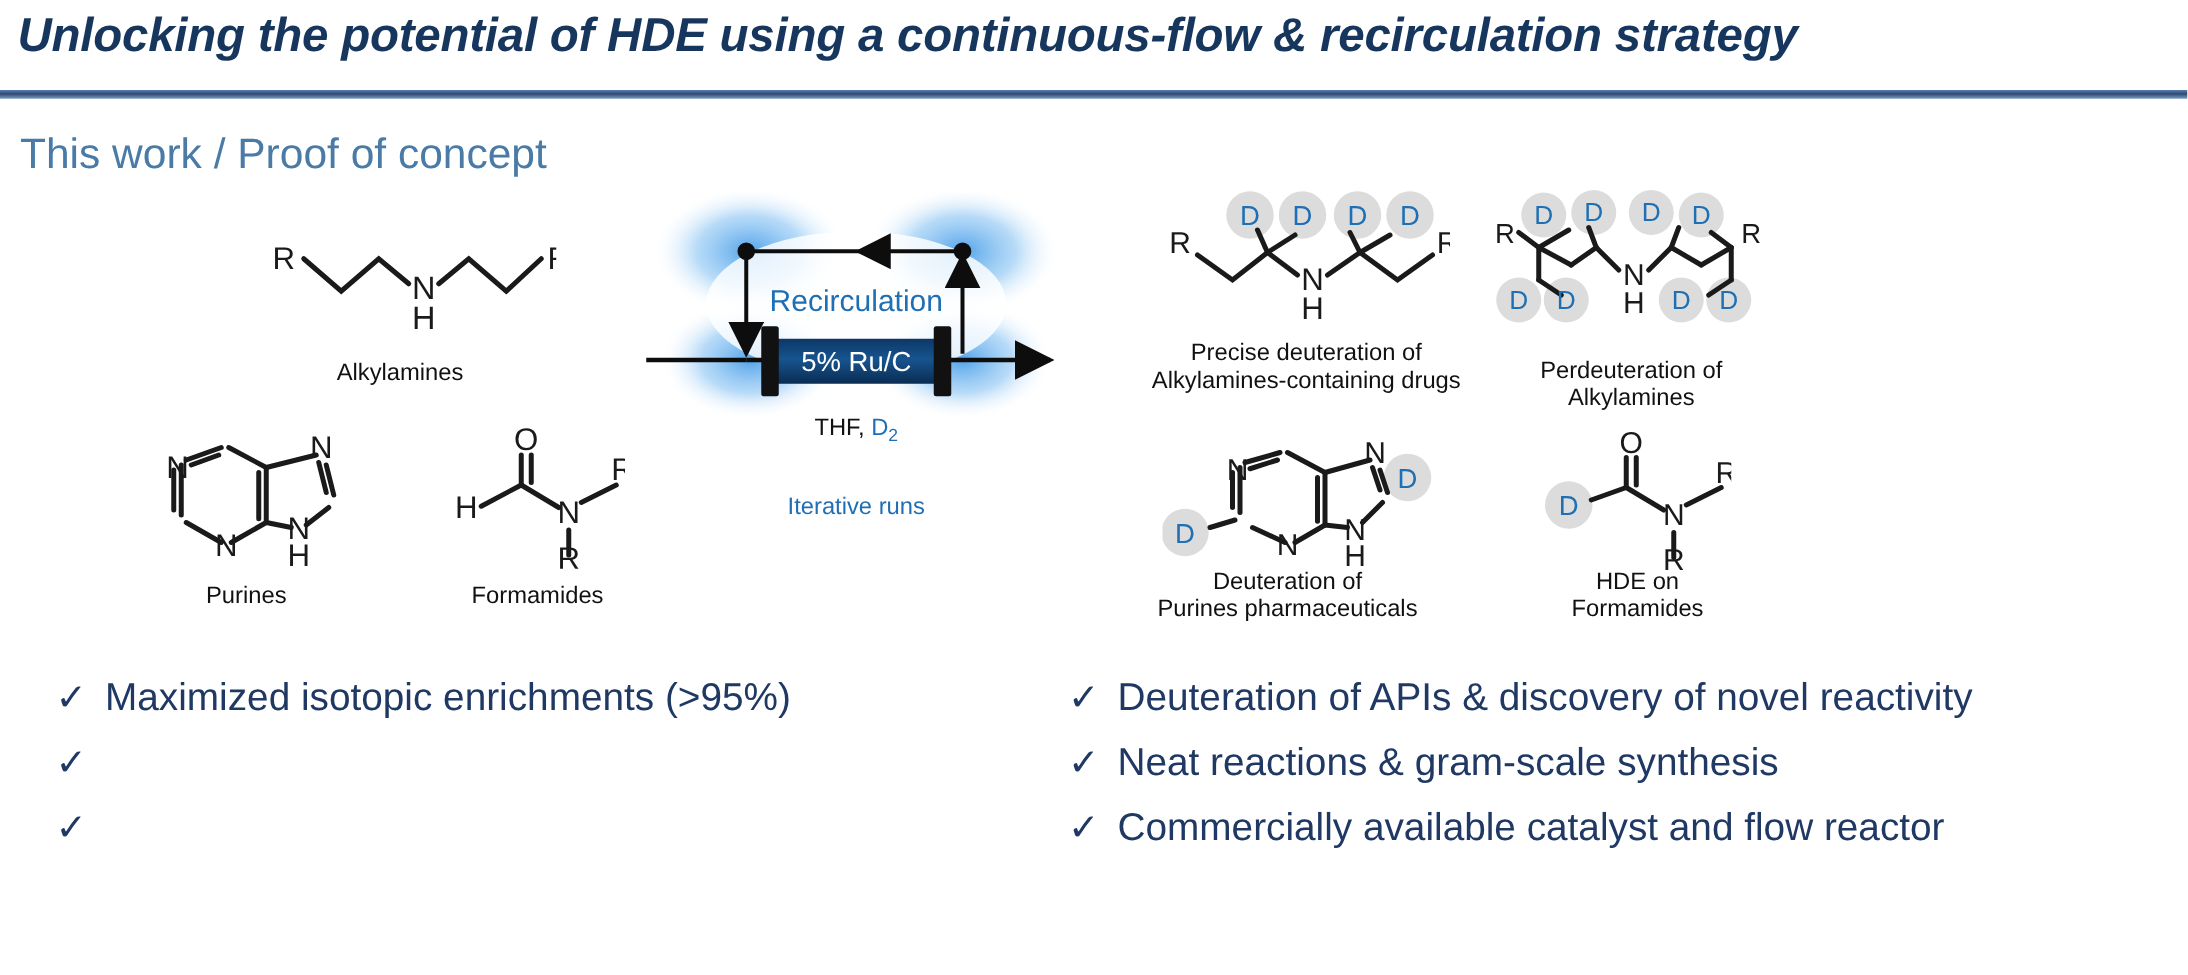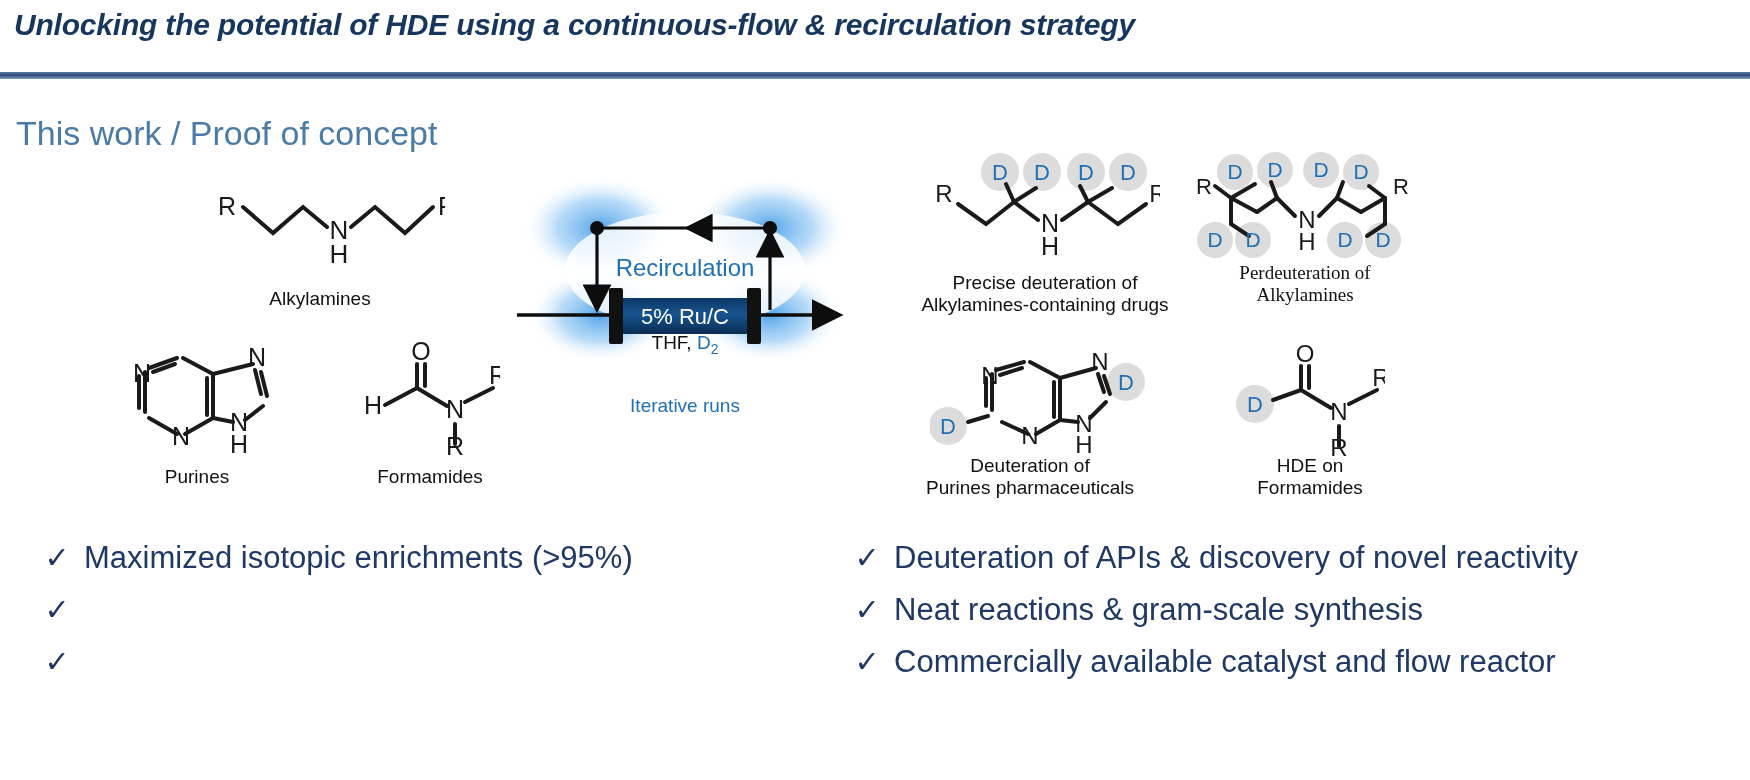--- a/index.html
+++ b/index.html
@@ -5,29 +5,29 @@
   html,body{margin:0;padding:0;}
   body{
     width:1750px;height:780px;background:#ffffff;overflow:hidden;
     font-family:"Liberation Sans",sans-serif;
     position:relative;
   }
   .title-bar{position:absolute;left:0;top:0;width:1750px;height:82px;}
   .title{
     position:absolute;left:14px;top:8px;width:1720px;
     font-family:"Liberation Sans",sans-serif;
-    font-size:30px;font-style:italic;font-weight:bold;
+    font-size:38px;font-style:italic;font-weight:bold;
     color:#17365d;letter-spacing:-0.2px;white-space:nowrap;
   }
   .title-rule{
     position:absolute;left:0;top:72px;width:1750px;height:7px;
     background:linear-gradient(to bottom,#5b7fae 0%,#2c4a72 45%,#7e9ec4 100%);
   }
   .subtitle{
-    position:absolute;left:16px;top:114px;
+    position:absolute;left:16px;top:104px;
     font-size:34px;color:#4a7ba7;font-weight:normal;
   }
   .caption{
     position:absolute;text-align:center;font-size:19px;color:#111;
     line-height:22px;font-family:"Liberation Sans",sans-serif;
   }
   .blue{color:#1f6fb4;}
   .checks{position:absolute;left:0;top:540px;width:1750px;height:240px;}
   .check-col{position:absolute;top:0;}
   .check-row{display:flex;align-items:baseline;height:52px;}
@@ -106,21 +106,21 @@
     </g>
     <text x="18" y="74" font-family="Liberation Sans, sans-serif" font-size="25" fill="#1a1a1a" text-anchor="middle">H</text>
     <text x="66" y="20" font-family="Liberation Sans, sans-serif" font-size="25" fill="#1a1a1a" text-anchor="middle">O</text>
     <text x="100" y="78" font-family="Liberation Sans, sans-serif" font-size="25" fill="#1a1a1a" text-anchor="middle">N</text>
     <text x="100" y="115" font-family="Liberation Sans, sans-serif" font-size="25" fill="#1a1a1a" text-anchor="middle">R</text>
     <text x="143" y="44" font-family="Liberation Sans, sans-serif" font-size="25" fill="#1a1a1a" text-anchor="middle">R</text>
   </svg>
 </div>
 <div class="caption" style="left:330px;top:466px;width:200px;">Formamides</div>
 
-<div class="struct" style="left:505px;top:170px;text-align:center;">
+<div class="struct" style="left:505px;top:143px;text-align:center;">
   <svg width="370" height="200" viewBox="0 0 370 200">
     <defs>
       <radialGradient id="glow" cx="50%" cy="50%" r="50%">
         <stop offset="0%" stop-color="#4a9fe8" stop-opacity="0.95"></stop>
         <stop offset="55%" stop-color="#7dbdf2" stop-opacity="0.55"></stop>
         <stop offset="100%" stop-color="#ffffff" stop-opacity="0"></stop>
       </radialGradient>
       <linearGradient id="cart" x1="0" y1="0" x2="0" y2="1">
         <stop offset="0%" stop-color="#0d3765"></stop>
         <stop offset="45%" stop-color="#17548f"></stop>
@@ -241,21 +241,21 @@
         <text x="80" y="27">D</text>
       <text x="126" y="27">D</text>
         <text x="166" y="29">D</text>
       <text x="20" y="97">D</text>
         <text x="58" y="97">D</text>
       <text x="150" y="97">D</text>
         <text x="188" y="97">D</text>
     </g>
   </svg>
 </div>
-<div class="caption" style="left:1185px;top:262px;width:240px;font-family:Liberation Serif, serif;">
+<div class="caption" style="left:1185px;top:286px;width:240px;">
   <div>Perdeuteration of</div>
   <div>Alkylamines</div>
 </div>
 
 <div class="struct" style="left:930px;top:340px;">
   <svg width="220" height="115" viewBox="0 0 220 115">
     <g fill="#dcdcdc">
       <circle cx="18" cy="86" r="19"></circle>
         <circle cx="196" cy="42" r="19"></circle>
     </g>

